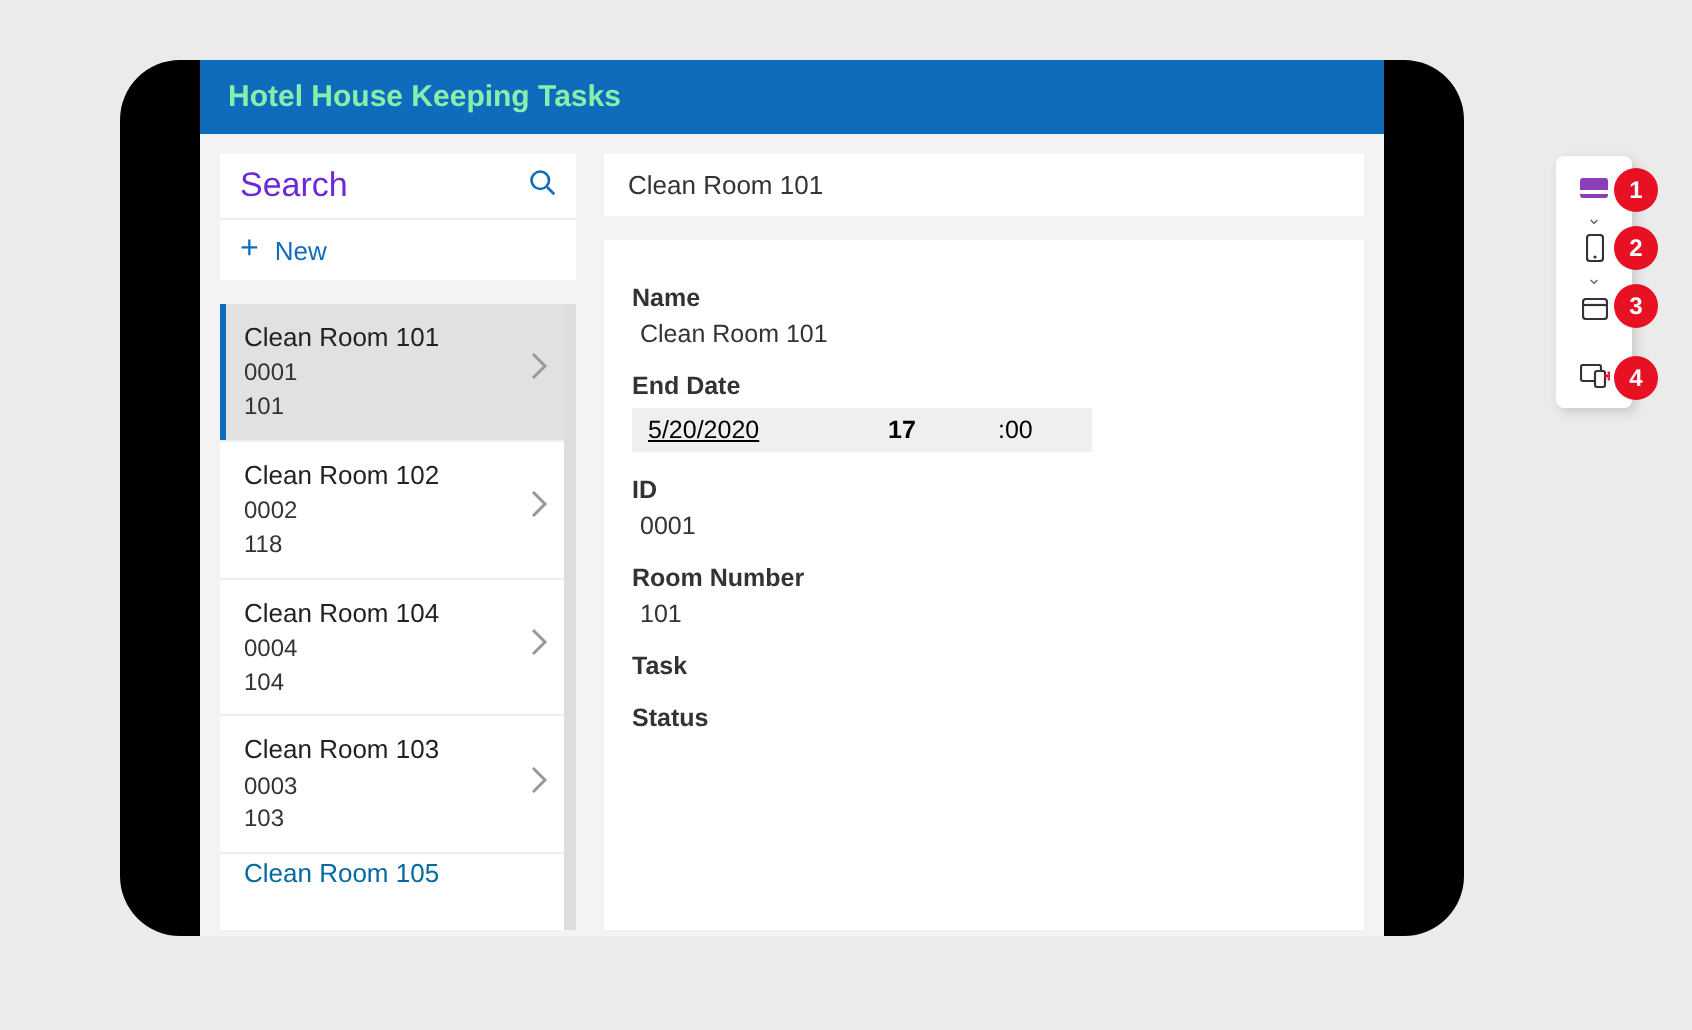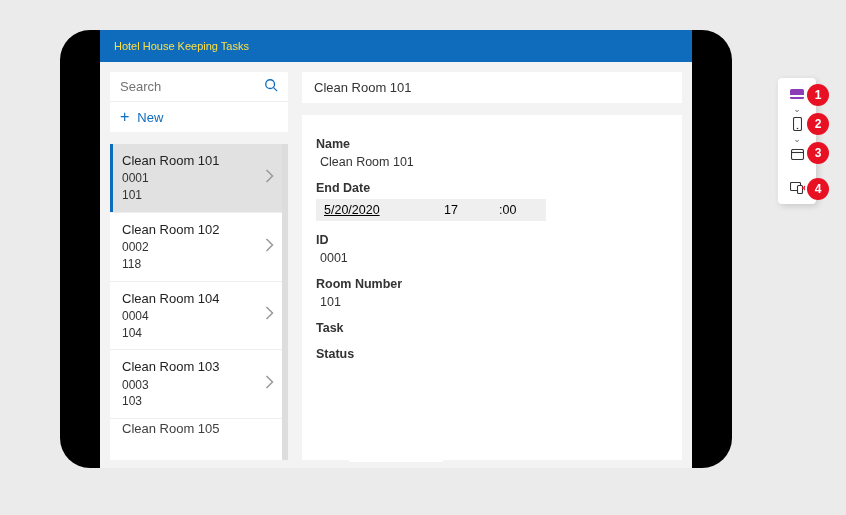--- a/index.html
+++ b/index.html
@@ -20,44 +20,44 @@
     position: relative;
     overflow: hidden;
   }
   .home-indicator {
     position: absolute; bottom: 6px; left: 50%; transform: translateX(-50%);
     width: 95px; height: 4px; background: #fff; border-radius: 3px;
   }
 
   .titlebar {
     background: #0f6cbd;
-    color: #fde047;
-    font-size: 11px;
-    font-weight: 400;
+    color: #86efac;
+    font-size: 15px;
+    font-weight: 700;
     padding: 10px 14px;
   }
 
   .content {
     display: flex;
     gap: 14px;
     padding: 10px 10px 0 10px;
     height: calc(100% - 40px);
   }
 
   
   .left {
     width: 178px;
     display: flex; flex-direction: column;
     gap: 0;
   }
   .searchbox {
     background: #fff;
-    display: flex; align-items: center; justify-content: space-between;
+    display: flex; align-items: flex-end; justify-content: space-between;
     padding: 6px 10px;
-    font-size: 13px; color: #737373;
+    font-size: 17px; color: #6d28d9;
   }
   .search-icon-svg { width: 14px; height: 14px; }
   .newrow {
     background: #fff;
     display: flex; align-items: center; gap: 8px;
     padding: 6px 10px;
     font-size: 13px; color: #0f6cbd;
     border-top: 1px solid #eee;
     margin-bottom: 12px;
   }
@@ -79,21 +79,21 @@
   .list-item.selected {
     background: #e1e1e1;
   }
   .list-item.selected::before {
     content:""; position:absolute; left:0; top:0; bottom:0; width:3px; background:#0f6cbd;
   }
   .li-text { font-size: 12px; color: #333; line-height: 1.4; }
   .li-title { font-size: 13px; color: #222; }
   .chev { color: #999; }
   .chev svg { width: 9px; height: 14px; }
-  .list-partial { height:22px; padding:2px 12px; font-size:13px; color:#404040; }
+  .list-partial { height:22px; padding:2px 12px; font-size:13px; color:#0369a1; }
 
   
   .right {
     flex: 1;
     display: flex; flex-direction: column;
     gap: 12px;
     overflow: hidden;
   }
   .detail-header {
     background: #fff;
@@ -105,21 +105,21 @@
     background: #fff;
     flex: 1;
     padding: 10px 14px;
     overflow: hidden;
   }
   .field-label { font-size: 12.5px; font-weight: 600; color: #333; margin-bottom: 4px; margin-top: 12px; }
   .field-value { font-size: 12.5px; color: #333; margin-bottom: 12px; padding-left: 4px; }
   .date-row { display: flex; gap: 0; margin-bottom: 12px; }
   .date-cell { background: #efefef; padding: 4px 8px; font-size: 12.5px; }
   .date-cell.d { width: 120px; text-decoration: underline; }
-  .date-cell.h { width: 55px; }
+  .date-cell.h { width: 55px; font-weight: bold; }
   .date-cell.m { width: 55px; }
 
   
   .sidetool {
     position: absolute;
     right: 30px; top: 78px;
     width: 38px;
     background: #fff;
     border-radius: 4px;
     box-shadow: 2px 2px 6px rgba(0,0,0,0.15);

